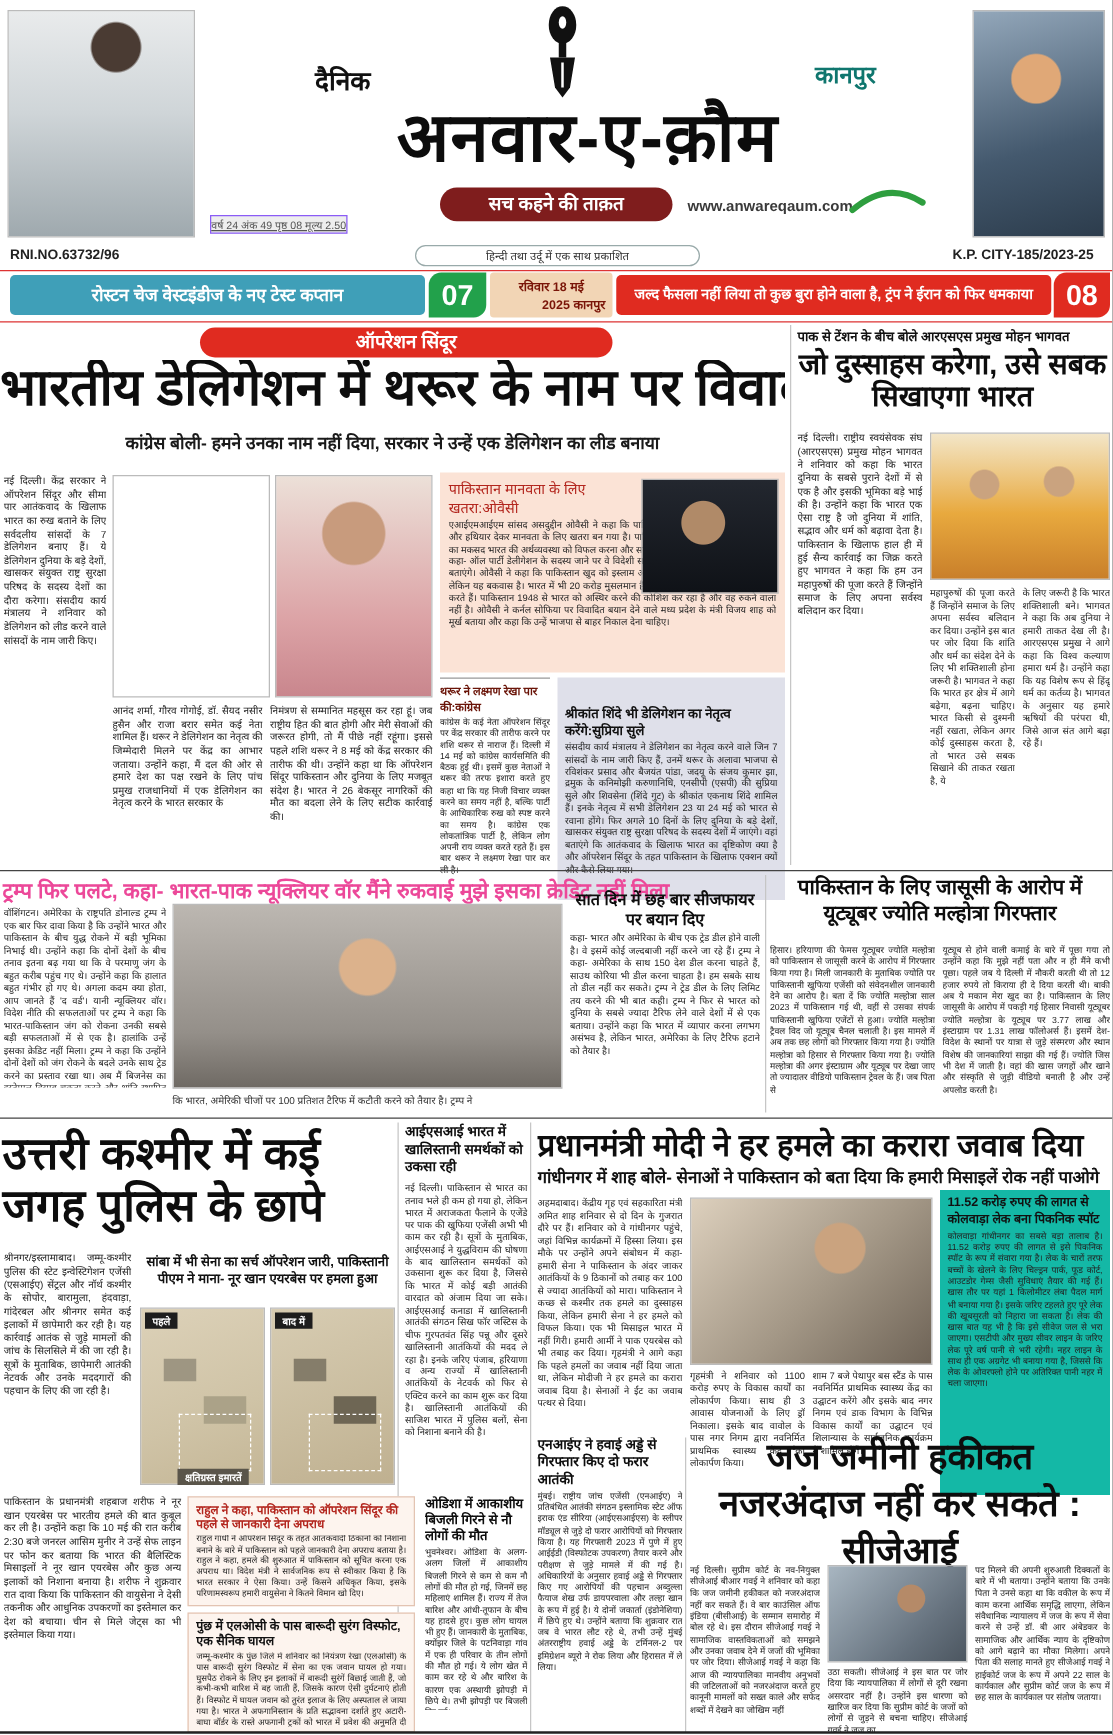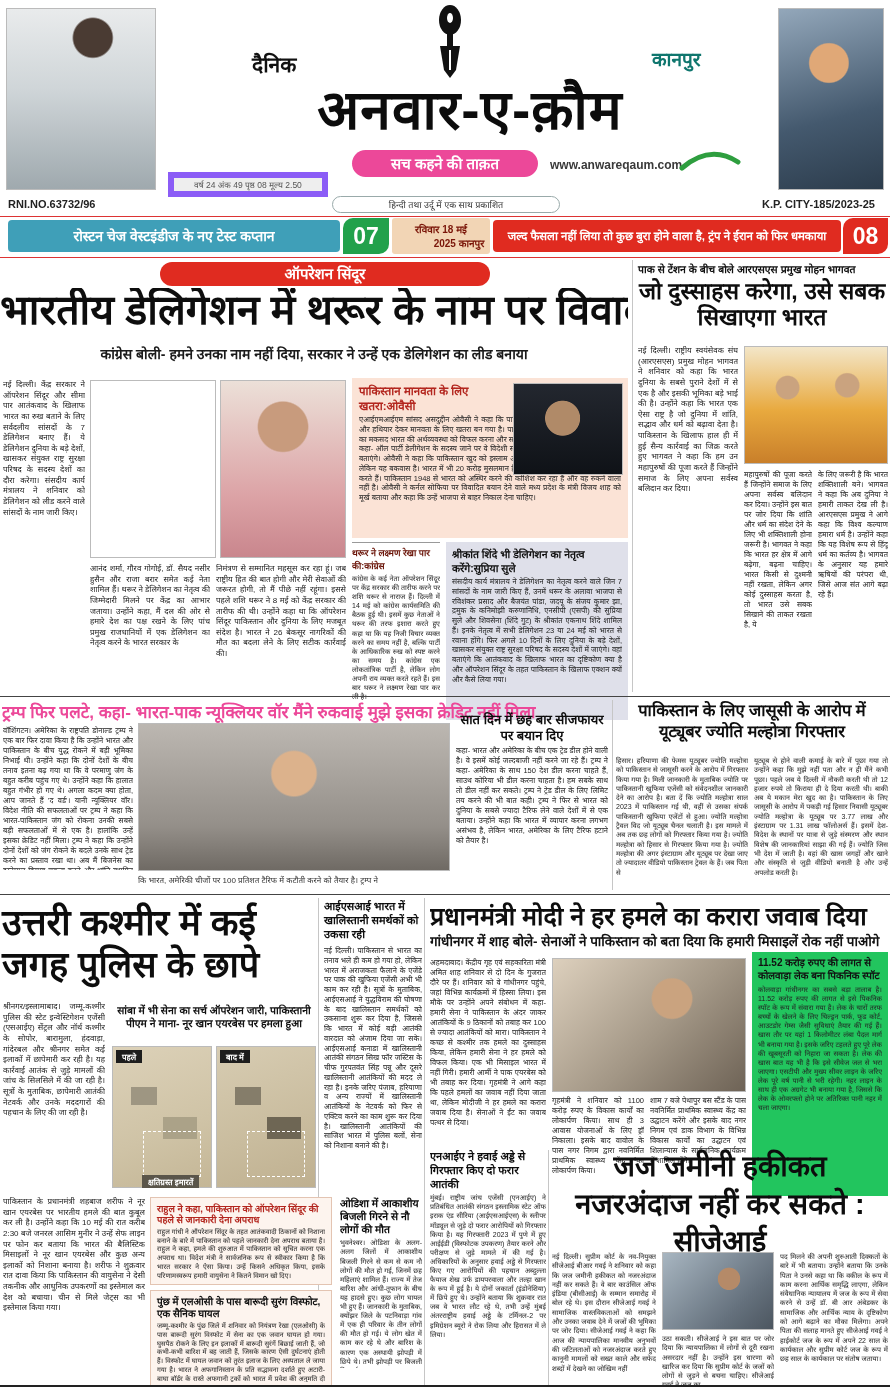--- a/index.html
+++ b/index.html
@@ -41,32 +41,32 @@
       <path d="M22 46 L22 66" stroke="#fff" stroke-width="2"></path>
     </svg>
   </div>
 
   <div class="abs" style="left:252px;top:50px;font-size:21px;font-weight:bold;color:#111;">दैनिक</div>
 
   <div class="abs" style="left:652px;top:46px;font-size:19px;font-weight:bold;color:#0f766e;">कानपुर</div>
 
   <div class="abs center" style="left:170px;top:70px;width:600px;font-size:55px;font-weight:800;color:#0c0c0c;letter-spacing:1px;">अनवार-ए-क़ौम</div>
 
-  <div class="abs center" style="left:352px;top:150px;width:186px;height:27px;line-height:27px;background:#ec4899;color:#fff;
+  <div class="abs center" style="left:352px;top:150px;width:186px;height:27px;line-height:27px;background:#7f1d1d;color:#fff;
               font-size:15px;font-weight:bold;border-radius:14px;">सच कहने की ताक़त</div>
 
   <div class="abs" style="left:550px;top:158px;font-size:12px;font-weight:bold;color:#3a3a3a;">www.anwareqaum.com</div>
 
   <div class="abs" style="left:678px;top:150px;width:64px;height:22px;">
     <svg width="64" height="22" viewBox="0 0 64 22">
         <path d="M4 18 Q32 -6 60 12" stroke="#2e9e3f" stroke-width="5" fill="none" stroke-linecap="round"></path>
       </svg>
   </div>
 
-  <div class="abs" style="left:168px;top:172px;font-size:8.5px;color:#555;background:#eee;padding:1px 20px;border:6px solid #8b5cf6;">वर्ष 24  अंक 49  पृष्ठ 08  मूल्य 2.50</div>
+  <div class="abs" style="left:168px;top:172px;font-size:8.5px;color:#555;background:#eee;padding:1px 0;border:1px solid #8b5cf6;text-decoration:underline;">वर्ष 24  अंक 49  पृष्ठ 08  मूल्य 2.50</div>
 
   <div class="abs" style="left:8px;top:198px;font-size:11px;font-weight:bold;color:#222;">RNI.NO.63732/96</div>
   <div class="abs center" style="left:332px;top:196px;width:226px;font-size:9px;color:#333;border:1px solid #9aa;border-radius:9px;padding:1px 0;">हिन्दी तथा उर्दू में एक साथ प्रकाशित</div>
   <div class="abs" style="left:762px;top:198px;font-size:11px;font-weight:bold;color:#222;">K.P. CITY-185/2023-25</div>
 
   <div class="abs" style="left:0;top:216px;width:890px;height:40px;border-top:1px solid #d33;border-bottom:1px solid #d33;"></div>
   <div class="abs center" style="left:8px;top:220px;width:332px;height:32px;line-height:32px;background:#3f9fb8;color:#fff;
               font-size:14px;font-weight:bold;border-radius:4px;overflow:hidden;">रोस्टन चेज वेस्टइंडीज के नए टेस्ट कप्तान</div>
   <div class="abs center" style="left:343px;top:218px;width:46px;height:36px;line-height:36px;background:#22a14b;color:#fff;
               font-size:23px;font-weight:800;border-radius:10px 0 10px 0;">07</div>
@@ -91,33 +91,33 @@
        background:radial-gradient(circle at 50% 28%, #c69a74 0 19%, rgba(0,0,0,0) 20%),
                   linear-gradient(180deg,#d9b астат 0,#d9b088 0%,#a07a52 45%,#33303a 100%);"></div>
   <div class="photo" style="left:220px;top:380px;width:126px;height:178px;
        background:radial-gradient(circle at 50% 26%, #c89b7d 0 17%, rgba(0,0,0,0) 18%),
                   linear-gradient(180deg,#ece0d8 0%,#dca3a6 65%,#c9868d 100%);"></div>
 
   <div class="abs" style="left:352px;top:378px;width:276px;height:160px;background:#fbe3d6;box-sizing:border-box;padding:5px 7px;overflow:hidden;">
     <div class="photo" style="right:5px;top:5px;left:auto;width:110px;height:92px;
          background:radial-gradient(circle at 45% 38%, #b08a68 0 21%, rgba(0,0,0,0) 22%),
                     linear-gradient(180deg,#23272f 0%,#0f1217 100%);"></div>
-    <div style="font-size:11.5px;font-weight:bold;color:#b3261e;margin-bottom:2px;width:152px;">पाकिस्तान मानवता के लिए खतरा:ओवैसी</div>
+    <div style="font-size:11.5px;font-weight:normal;color:#b3261e;margin-bottom:2px;width:152px;">पाकिस्तान मानवता के लिए खतरा:ओवैसी</div>
     <div class="bodytxt2" style="height:128px;">एआईएमआईएम सांसद असदुद्दीन ओवैसी ने कहा कि पाकिस्तान आतंकवादियों को ट्रेनिंग, फंडिंग और हथियार देकर मानवता के लिए खतरा बन गया है। पाकिस्तानी डीप स्टेट और पाकिस्तानी सेना का मकसद भारत की अर्थव्यवस्था को विफल करना और समुदायों को विभाजित करना है। ओवैसी ने कहा- ऑल पार्टी डेलीगेशन के सदस्य जाने पर वे विदेशी सरकारों को पाकिस्तान के इरादे के बारे में बताएंगे। ओवैसी ने कहा कि पाकिस्तान खुद को इस्लाम और सभी मुसलमानों का रक्षक बताता है, लेकिन यह बकवास है। भारत में भी 20 करोड़ मुसलमान हैं और वे पाकिस्तान की हरकतों की निंदा करते हैं। पाकिस्तान 1948 से भारत को अस्थिर करने की कोशिश कर रहा है और वह रुकने वाला नहीं है। ओवैसी ने कर्नल सोफिया पर विवादित बयान देने वाले मध्य प्रदेश के मंत्री विजय शाह को मूर्ख बताया और कहा कि उन्हें भाजपा से बाहर निकाल देना चाहिए।</div>
   </div>
 
   <div class="abs bodytxt" style="left:90px;top:564px;width:120px;height:156px;">आनंद शर्मा, गौरव गोगोई, डॉ. सैयद नसीर हुसैन और राजा बरार समेत कई नेता शामिल हैं। थरूर ने डेलिगेशन का नेतृत्व की जिम्मेदारी मिलने पर केंद्र का आभार जताया। उन्होंने कहा, मैं दल की ओर से हमारे देश का पक्ष रखने के लिए पांच प्रमुख राजधानियों में एक डेलिगेशन का नेतृत्व करने के भारत सरकार के</div>
   <div class="abs bodytxt" style="left:216px;top:564px;width:130px;height:156px;">निमंत्रण से सम्मानित महसूस कर रहा हूं। जब राष्ट्रीय हित की बात होगी और मेरी सेवाओं की जरूरत होगी, तो मैं पीछे नहीं रहूंगा। इससे पहले शशि थरूर ने 8 मई को केंद्र सरकार की तारीफ की थी। उन्होंने कहा था कि ऑपरेशन सिंदूर पाकिस्तान और दुनिया के लिए मजबूत संदेश है। भारत ने 26 बेकसूर नागरिकों की मौत का बदला लेने के लिए सटीक कार्रवाई की।</div>
 
   <div class="abs" style="left:352px;top:542px;width:88px;height:178px;overflow:hidden;border-top:1px solid #999;padding-top:3px;">
     <div style="font-size:9px;font-weight:bold;color:#6a1408;margin-bottom:2px;">थरूर ने लक्ष्मण रेखा पार की:कांग्रेस</div>
     <div class="bodytxt2" style="height:150px;font-size:7px;">कांग्रेस के कई नेता ऑपरेशन सिंदूर पर केंद्र सरकार की तारीफ करने पर शशि थरूर से नाराज हैं। दिल्ली में 14 मई को कांग्रेस कार्यसमिति की बैठक हुई थी। इसमें कुछ नेताओं ने थरूर की तरफ इशारा करते हुए कहा था कि यह निजी विचार व्यक्त करने का समय नहीं है, बल्कि पार्टी के आधिकारिक रुख को स्पष्ट करने का समय है। कांग्रेस एक लोकतांत्रिक पार्टी है, लेकिन लोग अपनी राय व्यक्त करते रहते हैं। इस बार थरूर ने लक्ष्मण रेखा पार कर ली है।</div>
   </div>
 
-  <div class="abs" style="left:446px;top:542px;width:182px;height:178px;background:#dfe0ea;box-sizing:border-box;padding:5px 6px;overflow:hidden;">
+  <div class="abs" style="left:446px;top:542px;width:182px;height:178px;background:#dfe0ea;box-sizing:border-box;padding:21px 6px;overflow:hidden;">
     <div style="font-size:10.5px;font-weight:bold;color:#111;margin-bottom:2px;">श्रीकांत शिंदे भी डेलिगेशन का नेतृत्व करेंगे:सुप्रिया सुले</div>
     <div class="bodytxt2" style="height:144px;">संसदीय कार्य मंत्रालय ने डेलिगेशन का नेतृत्व करने वाले जिन 7 सांसदों के नाम जारी किए हैं, उनमें थरूर के अलावा भाजपा से रविशंकर प्रसाद और बैजयंत पांडा, जदयू के संजय कुमार झा, द्रमुक के कनिमोझी करुणानिधि, एनसीपी (एसपी) की सुप्रिया सुले और शिवसेना (शिंदे गुट) के श्रीकांत एकनाथ शिंदे शामिल हैं। इनके नेतृत्व में सभी डेलिगेशन 23 या 24 मई को भारत से रवाना होंगे। फिर अगले 10 दिनों के लिए दुनिया के बड़े देशों, खासकर संयुक्त राष्ट्र सुरक्षा परिषद के सदस्य देशों में जाएंगे। वहां बताएंगे कि आतंकवाद के खिलाफ भारत का दृष्टिकोण क्या है और ऑपरेशन सिंदूर के तहत पाकिस्तान के खिलाफ एक्शन क्यों और कैसे लिया गया।</div>
   </div>
 
   <div class="rule-v" style="left:632px;top:260px;height:432px;"></div>
 
   <div class="abs" style="left:638px;top:262px;width:250px;font-size:10.5px;font-weight:bold;color:#111;">पाक से टेंशन के बीच बोले आरएसएस प्रमुख मोहन भागवत</div>
   <div class="abs center" style="left:636px;top:278px;width:252px;font-size:23px;font-weight:800;color:#0d0d0d;line-height:1.15;">जो दुस्साहस करेगा, उसे सबक सिखाएगा भारत</div>
 
   <div class="abs bodytxt" style="left:638px;top:346px;width:100px;height:346px;">नई दिल्ली। राष्ट्रीय स्वयंसेवक संघ (आरएसएस) प्रमुख मोहन भागवत ने शनिवार को कहा कि भारत दुनिया के सबसे पुराने देशों में से एक है और इसकी भूमिका बड़े भाई की है। उन्होंने कहा कि भारत एक ऐसा राष्ट्र है जो दुनिया में शांति, सद्भाव और धर्म को बढ़ावा देता है। पाकिस्तान के खिलाफ हाल ही में हुई सैन्य कार्रवाई का जिक्र करते हुए भागवत ने कहा कि हम उन महापुरुषों की पूजा करते हैं जिन्होंने समाज के लिए अपना सर्वस्व बलिदान कर दिया।</div>
@@ -191,21 +191,21 @@
 
   <div class="abs bodytxt" style="left:430px;top:958px;width:116px;height:188px;font-size:7.5px;">अहमदाबाद। केंद्रीय गृह एवं सहकारिता मंत्री अमित शाह शनिवार से दो दिन के गुजरात दौरे पर हैं। शनिवार को वे गांधीनगर पहुंचे, जहां विभिन्न कार्यक्रमों में हिस्सा लिया। इस मौके पर उन्होंने अपने संबोधन में कहा- हमारी सेना ने पाकिस्तान के अंदर जाकर आतंकियों के 9 ठिकानों को तबाह कर 100 से ज्यादा आतंकियों को मारा। पाकिस्तान ने कच्छ से कश्मीर तक हमले का दुस्साहस किया, लेकिन हमारी सेना ने हर हमले को विफल किया। एक भी मिसाइल भारत में नहीं गिरी। हमारी आर्मी ने पाक एयरबेस को भी तबाह कर दिया। गृहमंत्री ने आगे कहा कि पहले हमलों का जवाब नहीं दिया जाता था, लेकिन मोदीजी ने हर हमले का करारा जवाब दिया है। सेनाओं ने ईंट का जवाब पत्थर से दिया।</div>
 
   <div class="photo" style="left:552px;top:958px;width:194px;height:134px;
        background:radial-gradient(circle at 62% 30%, #caa37f 0 13%, rgba(0,0,0,0) 14%),
                   linear-gradient(135deg,#ddd0bd 0%,#a39786 55%,#6e6356 100%);"></div>
 
   <div class="abs bodytxt" style="left:552px;top:1096px;width:92px;height:92px;font-size:7.5px;">गृहमंत्री ने शनिवार को 1100 करोड़ रुपए के विकास कार्यों का लोकार्पण किया। साथ ही 3 आवास योजनाओं के लिए ड्रॉ निकाला। इसके बाद वावोल के पास नगर निगम द्वारा नवनिर्मित प्राथमिक स्वास्थ्य केंद्र का लोकार्पण किया।</div>
   <div class="abs bodytxt" style="left:650px;top:1096px;width:96px;height:92px;font-size:7.5px;">शाम 7 बजे पेथापुर बस स्टैंड के पास नवनिर्मित प्राथमिक स्वास्थ्य केंद्र का उद्घाटन करेंगे और इसके बाद नगर निगम एवं डाक विभाग के विभिन्न विकास कार्यों का उद्घाटन एवं शिलान्यास के सार्वजनिक कार्यक्रम में शामिल होंगे।</div>
 
-  <div class="abs" style="left:752px;top:952px;width:136px;height:244px;background:#22c55e;box-sizing:border-box;padding:5px 6px;overflow:hidden;">
+  <div class="abs" style="left:752px;top:952px;width:136px;height:244px;background:#14b8a6;box-sizing:border-box;padding:5px 6px;overflow:hidden;">
     <div style="font-size:10px;font-weight:800;color:#111;line-height:1.25;margin-bottom:3px;">11.52 करोड़ रुपए की लागत से कोलवाड़ा लेक बना पिकनिक स्पॉट</div>
     <div class="bodytxt2" style="height:186px;font-size:7px;">कोलवाड़ा गांधीनगर का सबसे बड़ा तालाब है। 11.52 करोड़ रुपए की लागत से इसे पिकनिक स्पॉट के रूप में संवारा गया है। लेक के चारों तरफ बच्चों के खेलने के लिए चिल्ड्रन पार्क, फूड कोर्ट, आउटडोर गेम्स जैसी सुविधाएं तैयार की गई हैं। खास तौर पर यहां 1 किलोमीटर लंबा पैदल मार्ग भी बनाया गया है। इसके जरिए टहलते हुए पूरे लेक की खूबसूरती को निहारा जा सकता है। लेक की खास बात यह भी है कि इसे सीवेज जल से भरा जाएगा। एसटीपी और मुख्य सीवर लाइन के जरिए लेक पूरे वर्ष पानी से भरी रहेगी। नहर लाइन के साथ ही एक अग्रगेट भी बनाया गया है, जिससे कि लेक के ओवरफ्लो होने पर अतिरिक्त पानी नहर में चला जाएगा।</div>
   </div>
 
   <div class="abs boxed" style="left:150px;top:1197px;width:182px;height:88px;">
     <div class="heading-red" style="font-size:9.5px;line-height:1.2;margin-bottom:2px;">राहुल ने कहा, पाकिस्तान को ऑपरेशन सिंदूर की पहले से जानकारी देना अपराध</div>
     <div class="bodytxt2" style="height:52px;font-size:6.8px;">राहुल गांधी ने ऑपरेशन सिंदूर के तहत आतंकवादी ठिकानों को निशाना बनाने के बारे में पाकिस्तान को पहले जानकारी देना अपराध बताया है। राहुल ने कहा, हमले की शुरुआत में पाकिस्तान को सूचित करना एक अपराध था। विदेश मंत्री ने सार्वजनिक रूप से स्वीकार किया है कि भारत सरकार ने ऐसा किया। उन्हें किसने अधिकृत किया, इसके परिणामस्वरूप हमारी वायुसेना ने कितने विमान खो दिए।</div>
   </div>
 
   <div class="abs boxed" style="left:150px;top:1290px;width:182px;height:96px;">

